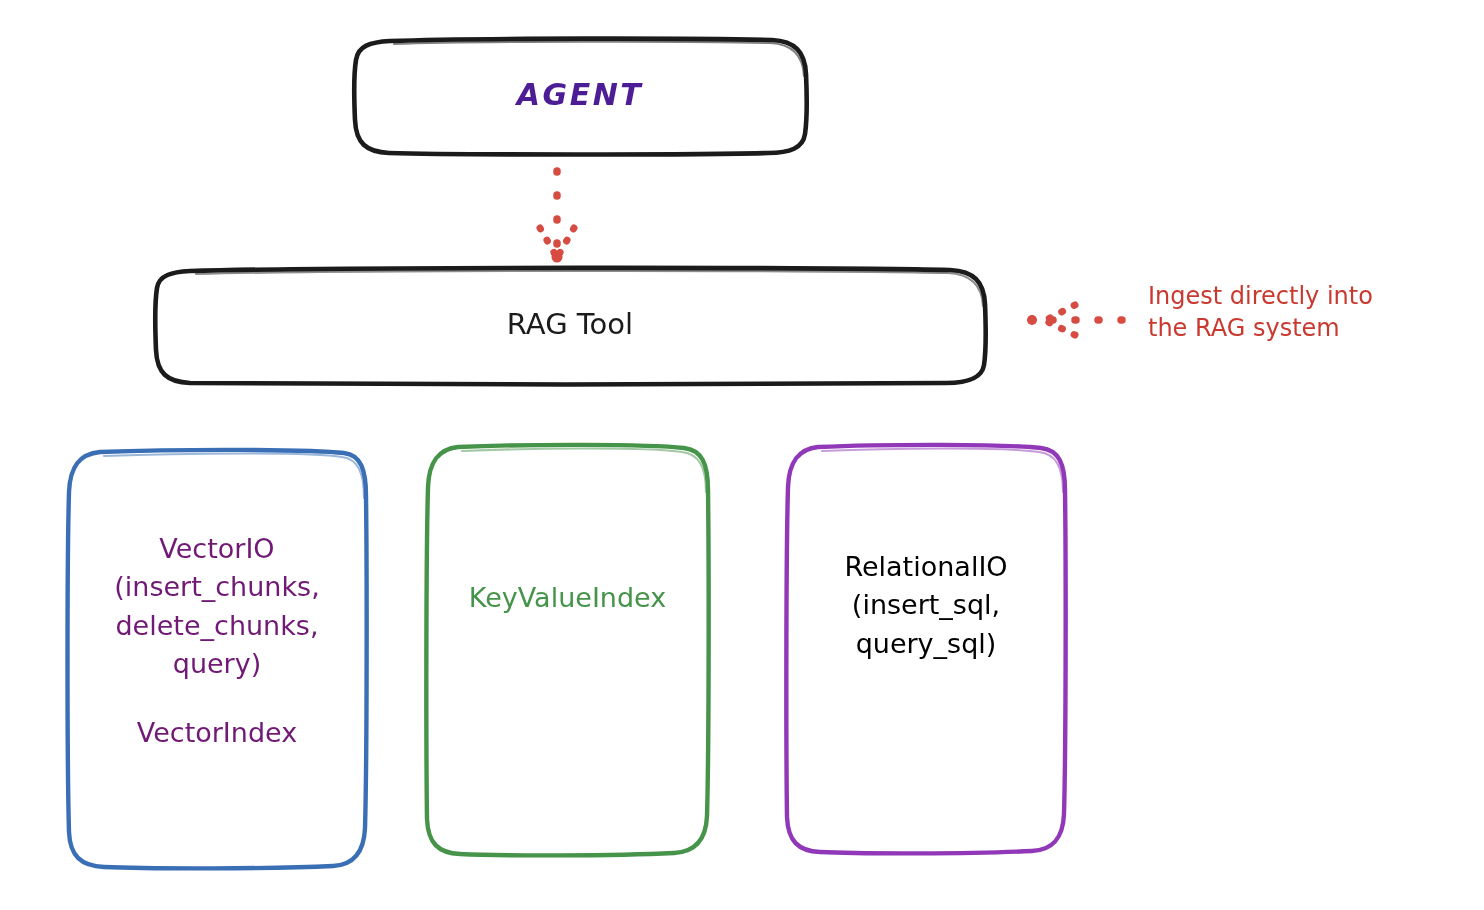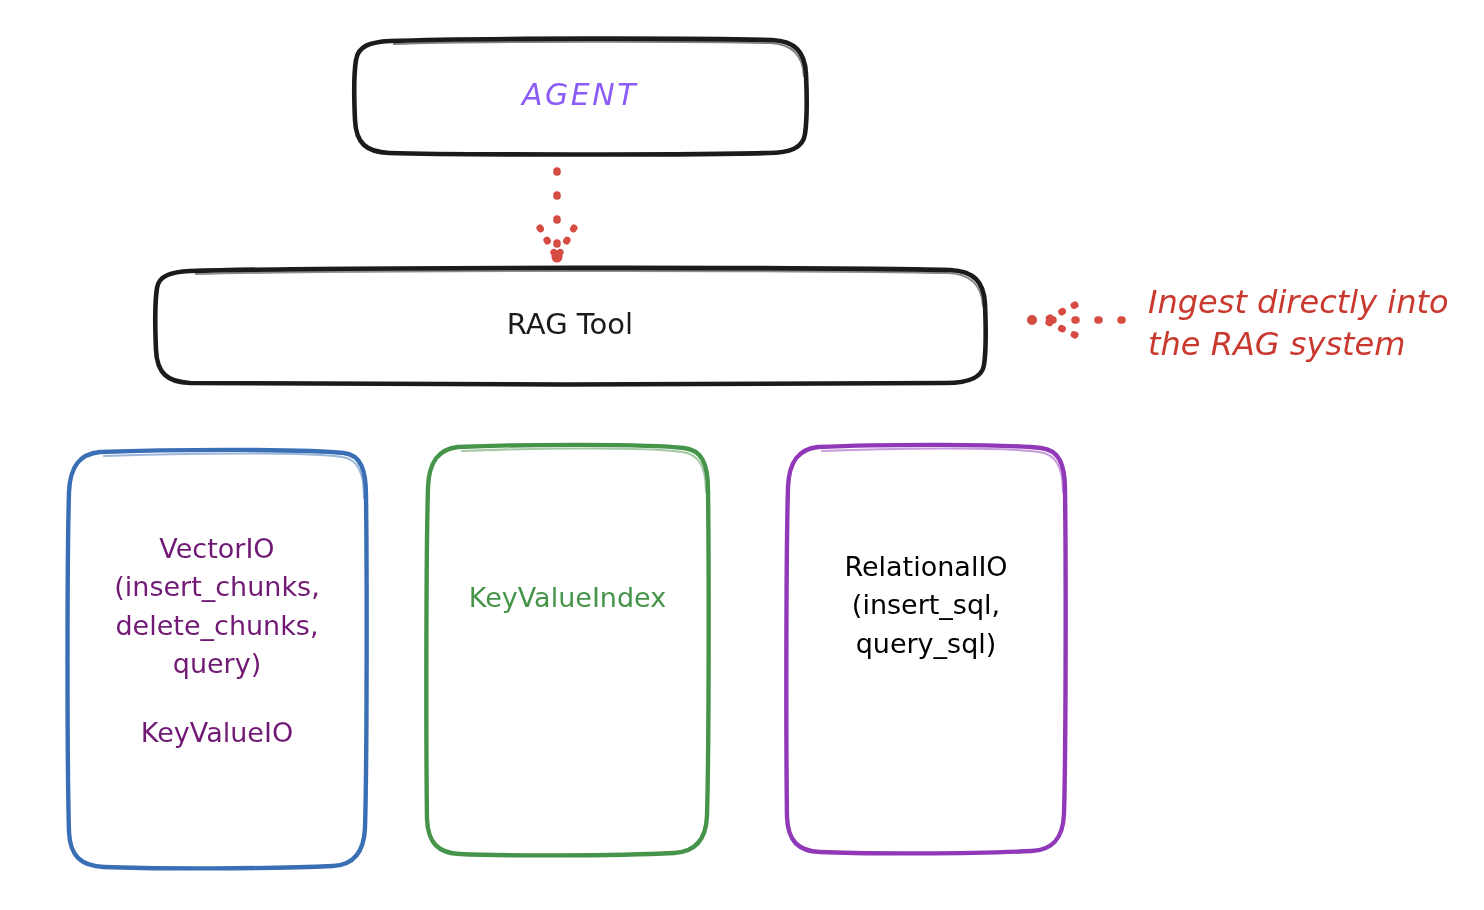--- a/index.html
+++ b/index.html
@@ -30,23 +30,23 @@
     line-height: 1.28;
     user-select: none;
   }
 
   .agent-label {
     left: 355px;
     top: 76px;
     width: 450px;
     font-size: 30px;
     font-style: italic;
-    font-weight: 400;
+    font-weight: 700;
     letter-spacing: 2.5px;
-    color: #8b5cf6;
+    color: #4c1d95;
     font-family: "DejaVu Sans", sans-serif;
   }
 
   .ragtool-label {
     left: 155px;
     top: 306px;
     width: 830px;
     font-size: 29px;
     color: #1b1b1b;
     font-family: "DejaVu Sans", sans-serif;
@@ -72,25 +72,24 @@
 
   .vector-block  { left: 68px;  top: 530px; width: 298px; color: #701a75; }
   .keyvalue-block{ left: 427px; top: 548px; width: 281px; color: #46944a; }
   .relational-block{ left: 787px; top: 548px; width: 278px; color: #000000; }
 
   .annotation-label {
     position: absolute;
     left: 1148px;
     top: 281px;
     width: 330px;
-    font-size: 32px;
+    font-size: 24px;
     line-height: 1.32;
     color: #c9392f;
     white-space: pre-line;
-    font-style: italic;
     font-family: "DejaVu Sans", sans-serif;
     user-select: none;
   }
 </style>
 </head>
 <body>
 
 <svg id="diagram-canvas" viewBox="0 0 1484 910">
 
   <g>
@@ -186,21 +185,21 @@
 
 <div class="node-label agent-label">AGENT</div>
 
 <div class="node-label ragtool-label">RAG Tool</div>
 
 <div class="io-block vector-block">
   <div class="io-api">VectorIO
 (insert_chunks,
 delete_chunks,
 query)</div>
-  <div class="io-index">KeyValueIO</div>
+  <div class="io-index">VectorIndex</div>
 </div>
 
 <div class="io-block keyvalue-block">
   <div class="io-index">KeyValueIndex</div>
 </div>
 
 <div class="io-block relational-block">
   <div class="io-api">RelationalIO
 (insert_sql,
 query_sql)</div>

